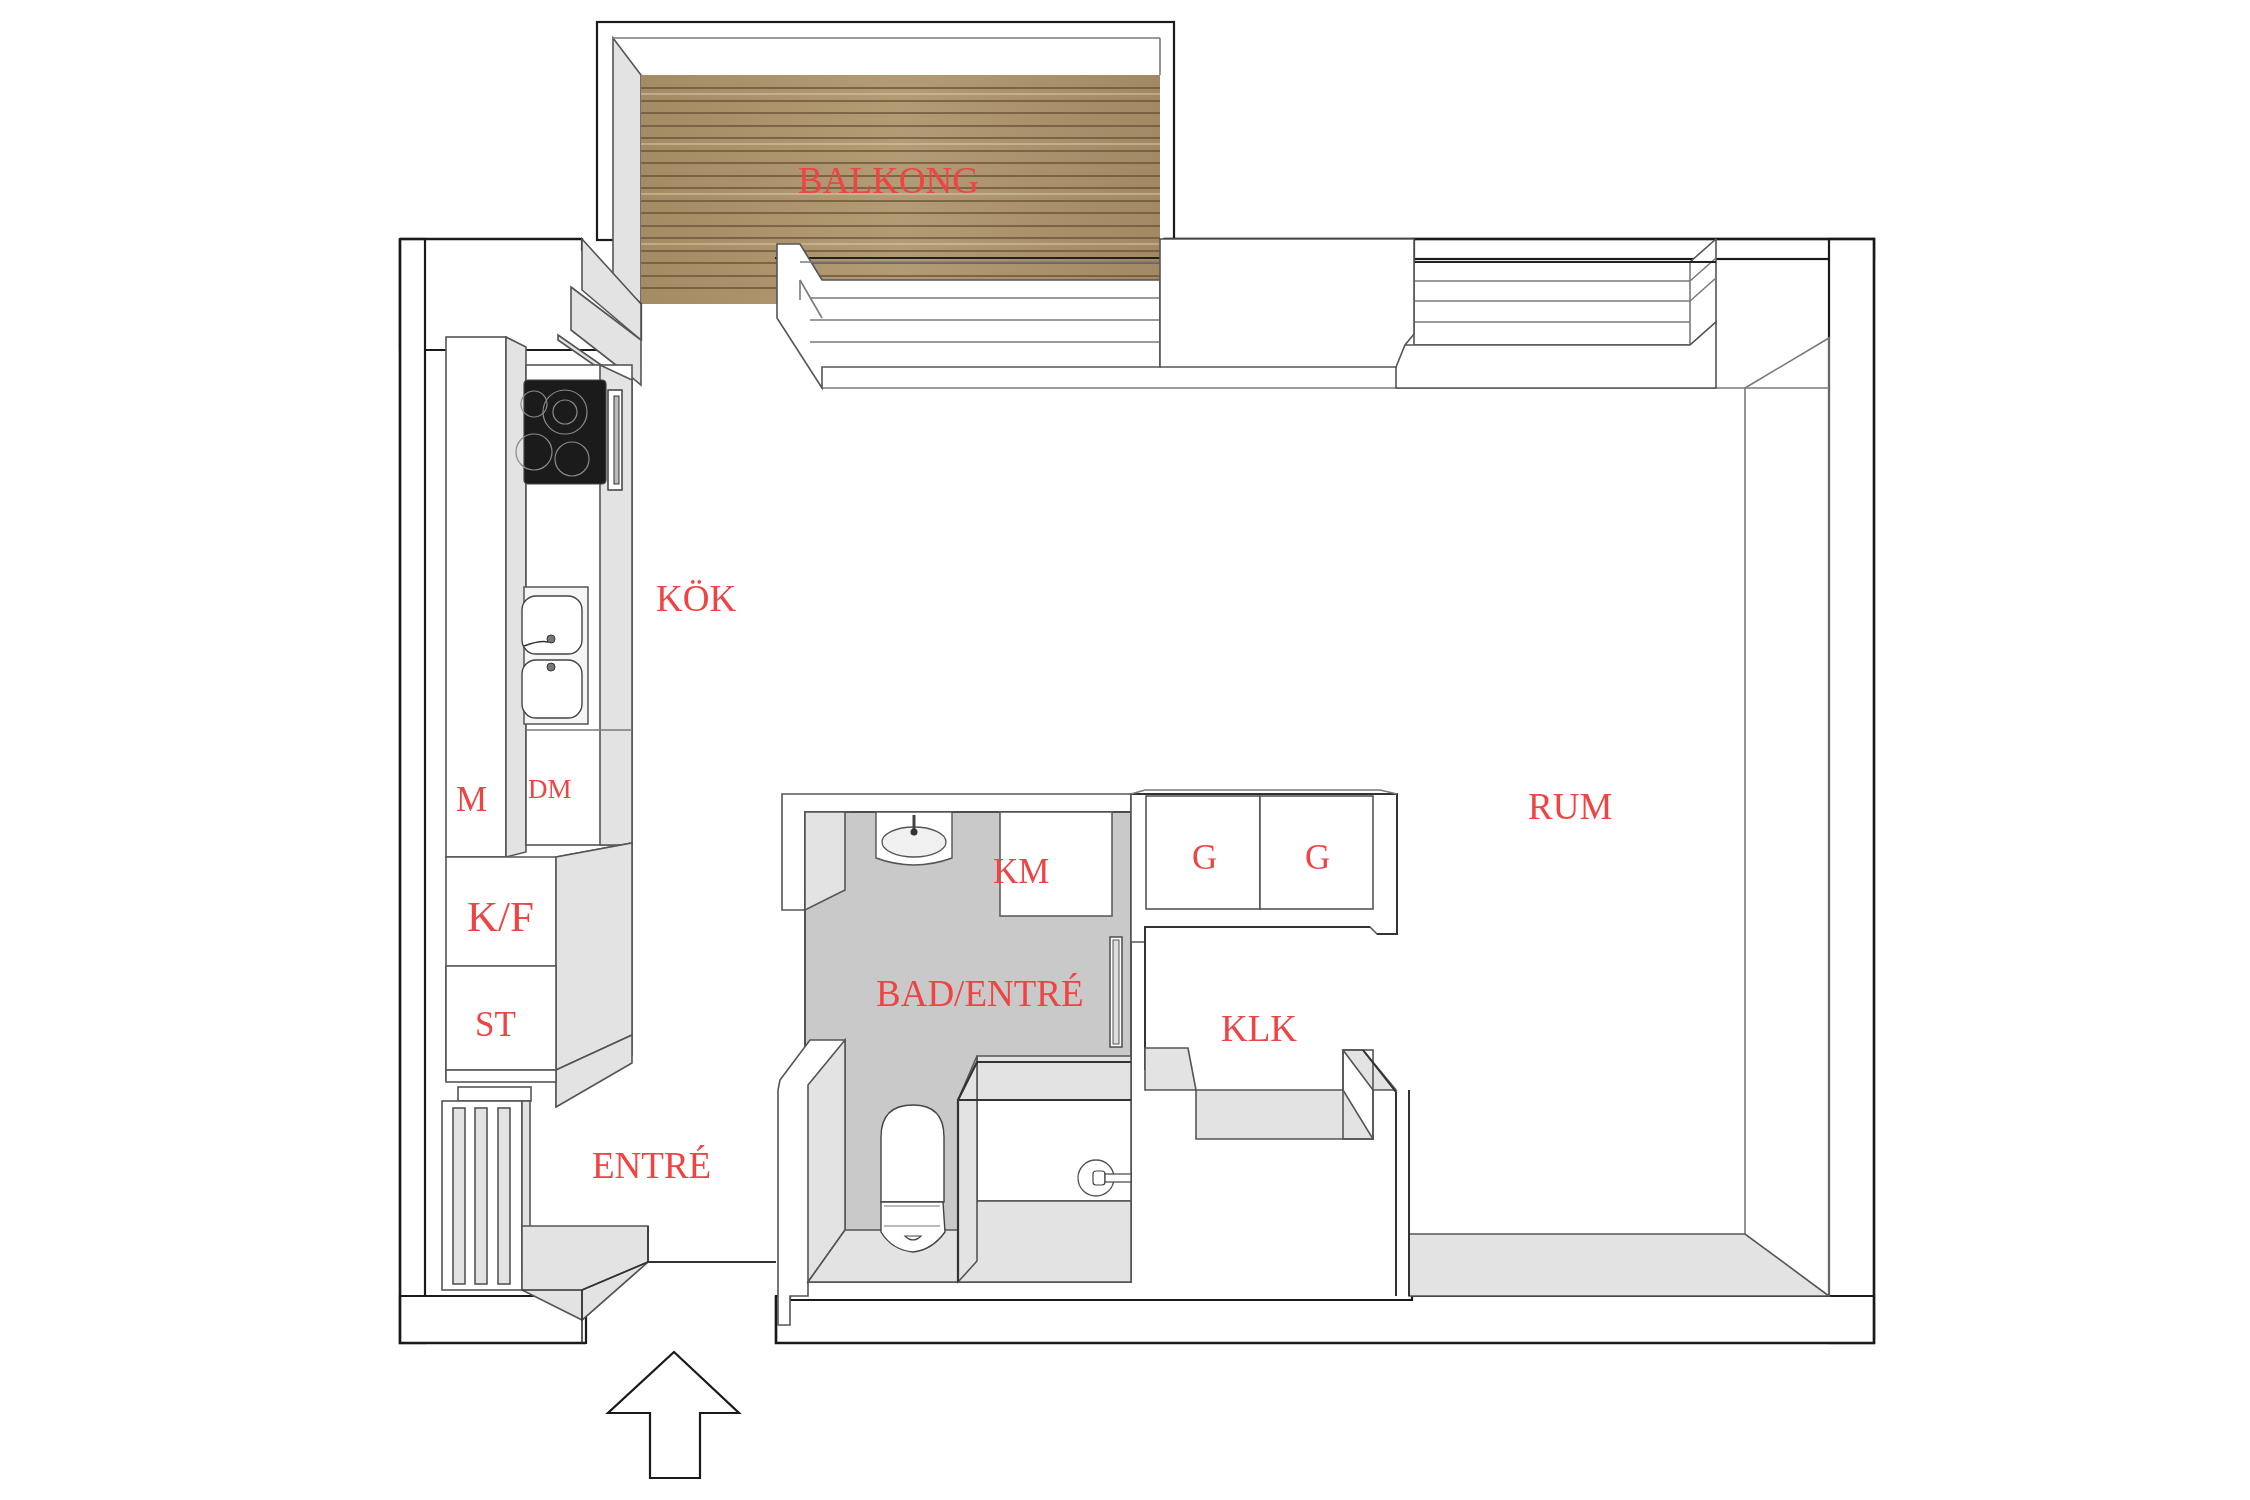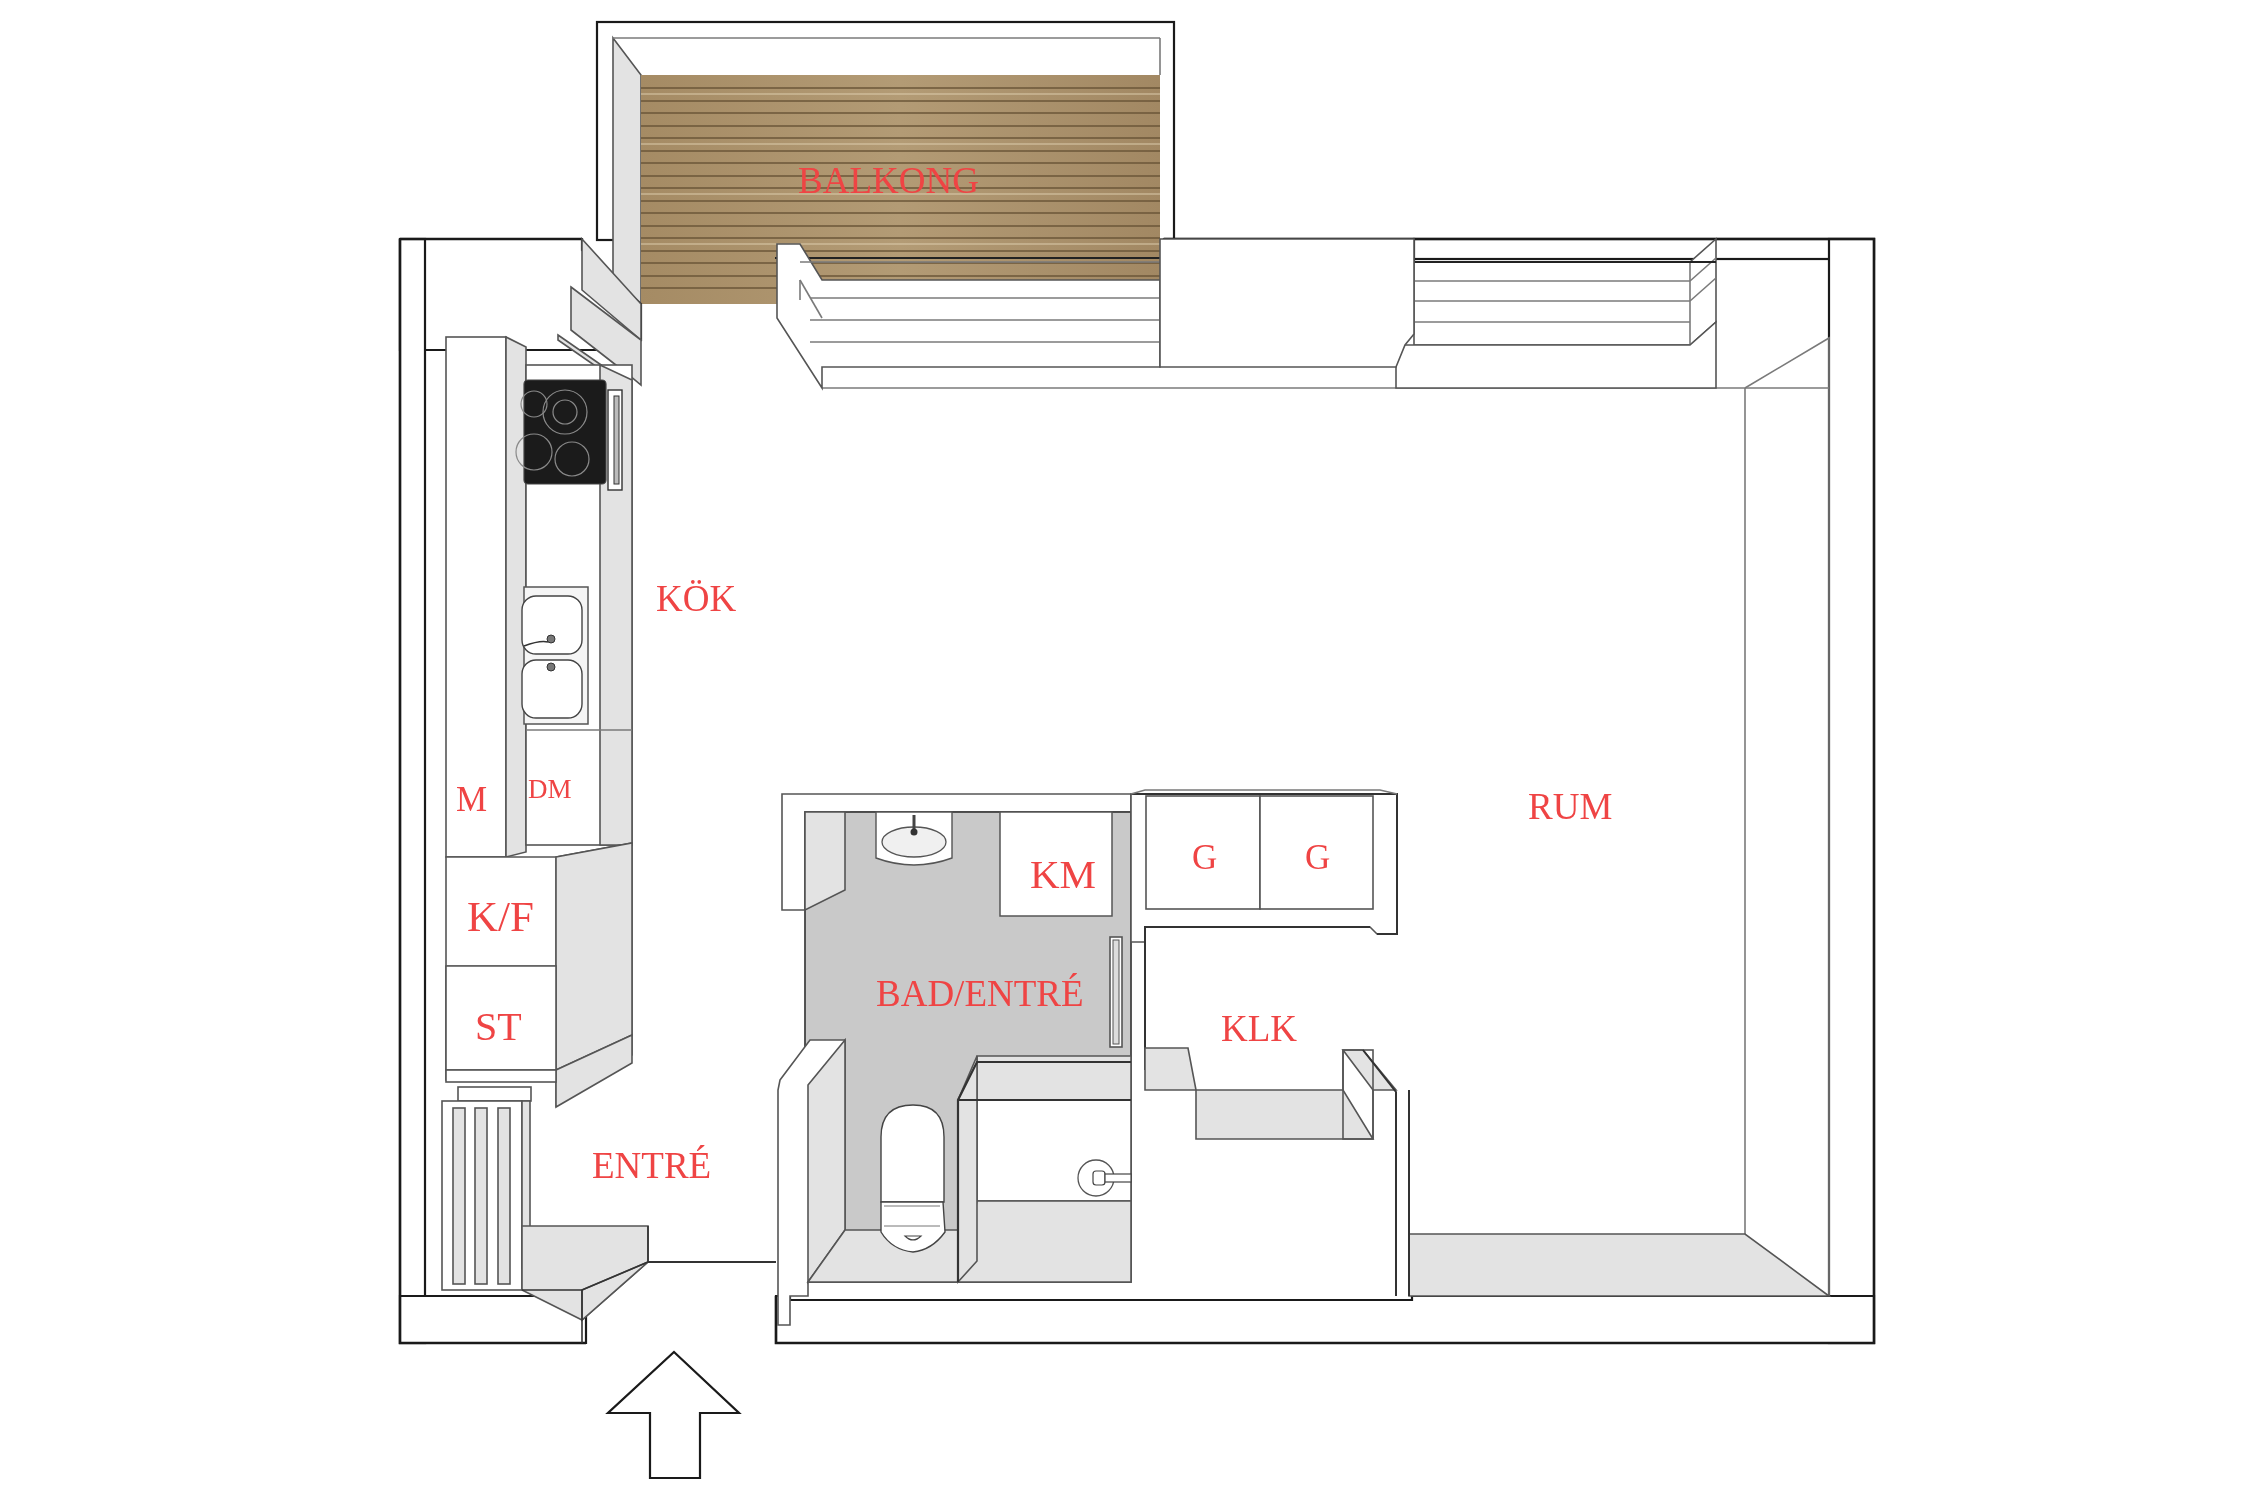--- a/index.html
+++ b/index.html
@@ -236,16 +236,16 @@
 <div class="lbl" style="left:798px;top:162px;font-size:37px;">BALKONG</div>
 <div class="lbl" style="left:656px;top:580px;font-size:37px;text-align:center;">KÖK</div>
 <div class="lbl" style="left:1528px;top:788px;font-size:37px;">RUM</div>
 <div class="lbl" style="left:876px;top:975px;font-size:37px;">BAD/ENTRÉ</div>
 <div class="lbl" style="left:1221px;top:991px;font-size:37px;margin-top:19px;">KLK</div>
 <div class="lbl" style="left:592px;top:1147px;font-size:37px;">ENTRÉ</div>
 
 <div class="lbl" style="left:456px;top:782px;font-size:35px;">M</div>
 <div class="lbl" style="left:528px;top:776px;font-size:27px;">DM</div>
 <div class="lbl" style="left:467px;top:895px;font-size:43px;">K/F</div>
-<div class="lbl" style="left:475px;top:1007px;font-size:40px;">ST</div>
-<div class="lbl" style="left:1030px;top:854px;font-size:41px;">KM</div>
+<div class="lbl" style="left:475px;top:1007px;font-size:35px;">ST</div>
+<div class="lbl" style="left:993px;top:854px;font-size:35px;">KM</div>
 <div class="lbl" style="left:1192px;top:840px;font-size:35px;">G</div>
 <div class="lbl" style="left:1305px;top:840px;font-size:35px;">G</div>
 
 </body></html>

